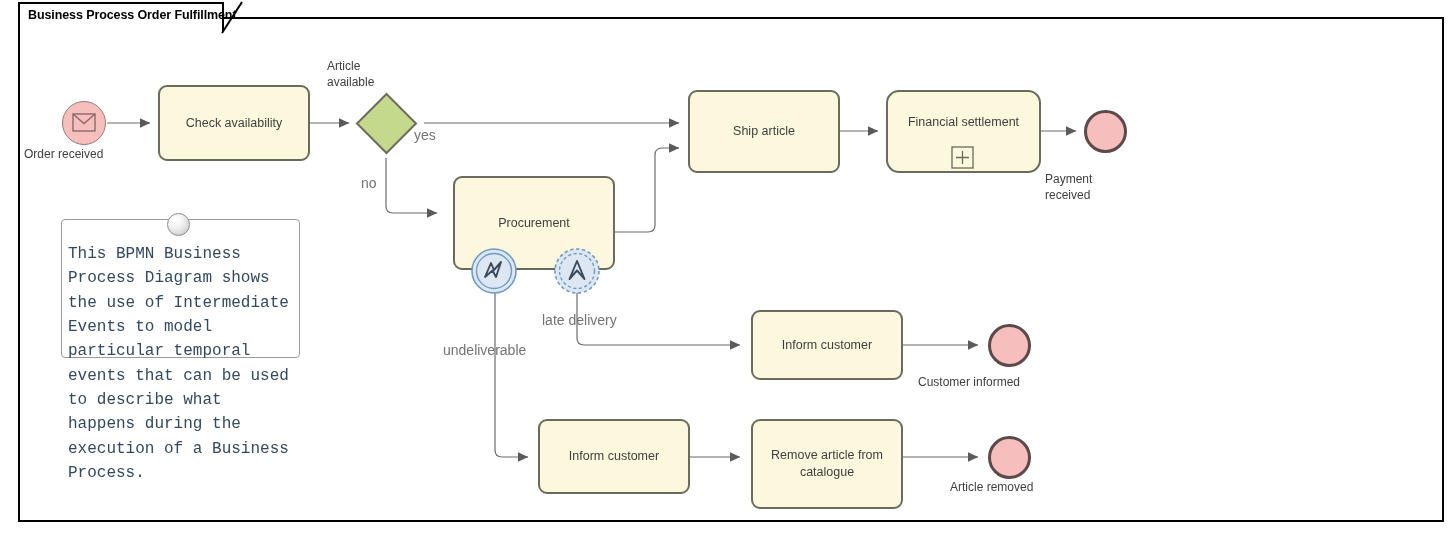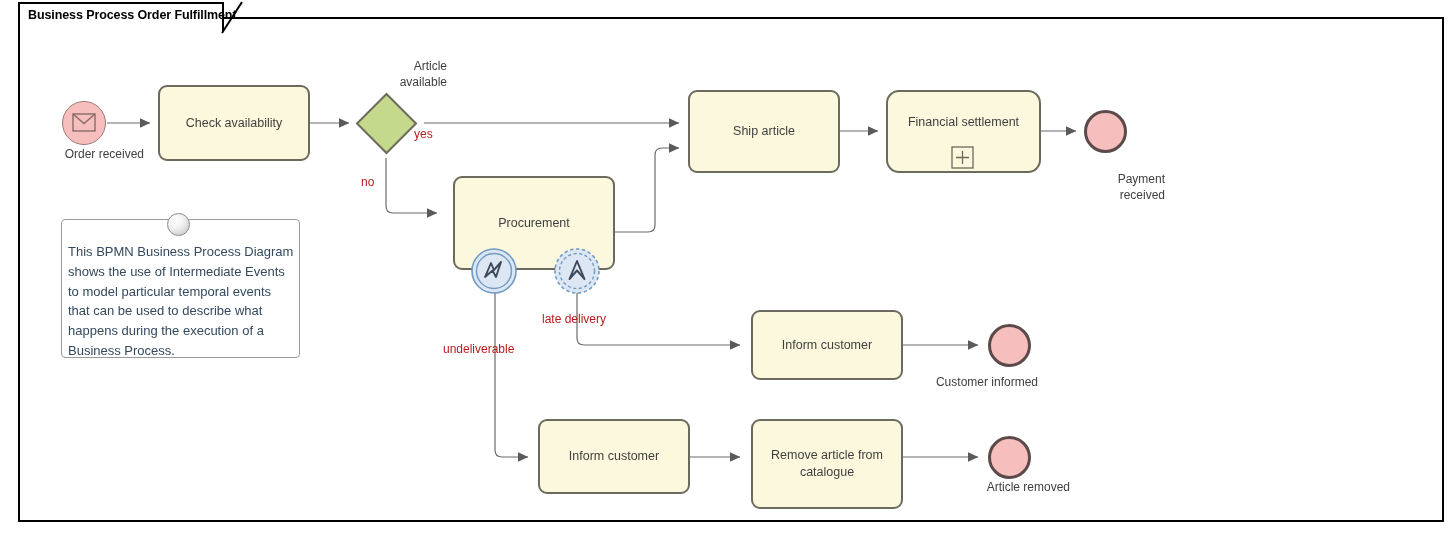--- a/index.html
+++ b/index.html
@@ -85,28 +85,28 @@
   .start-event {
     border: 1.5px solid #9c7878;
   }
   .end-event {
     border: 3.5px solid #5c4a4a;
   }
   .node-label {
     position: absolute;
     font-size: 12px;
     color: #3f3f3f;
-    text-align: right;
+    text-align: left;
     line-height: 1.3;
     white-space: pre-line;
   }
   .flow-label {
     position: absolute;
-    font-size: 12px;
-    color: #b91c1c;
+    font-size: 14px;
+    color: #737373;
     white-space: nowrap;
   }
   .gateway {
     position: absolute;
     box-sizing: border-box;
   }
   
   #annotation {
     position: absolute;
     left: 61px;
@@ -116,23 +116,24 @@
     box-sizing: border-box;
     background: #ffffff;
     border: 1px solid #9a9a9a;
     border-radius: 4px;
   }
   #annotation-text {
     position: absolute;
     left: 68px;
     top: 242px;
     width: 228px;
-    font-size: 13px;
+    font-size: 16px;
     color: #34495e;
     line-height: 1.52;
+    font-family: Liberation Mono, monospace;
   }
   #annotation-handle {
     position: absolute;
     left: 167px;
     top: 213px;
     width: 23px;
     height: 23px;
     border-radius: 50%;
     border: 1px solid #8c8c8c;
     background: radial-gradient(circle at 36% 30%, #ffffff 0%, #f2f2f2 38%, #d6d6d6 72%, #b8b8b8 100%);

